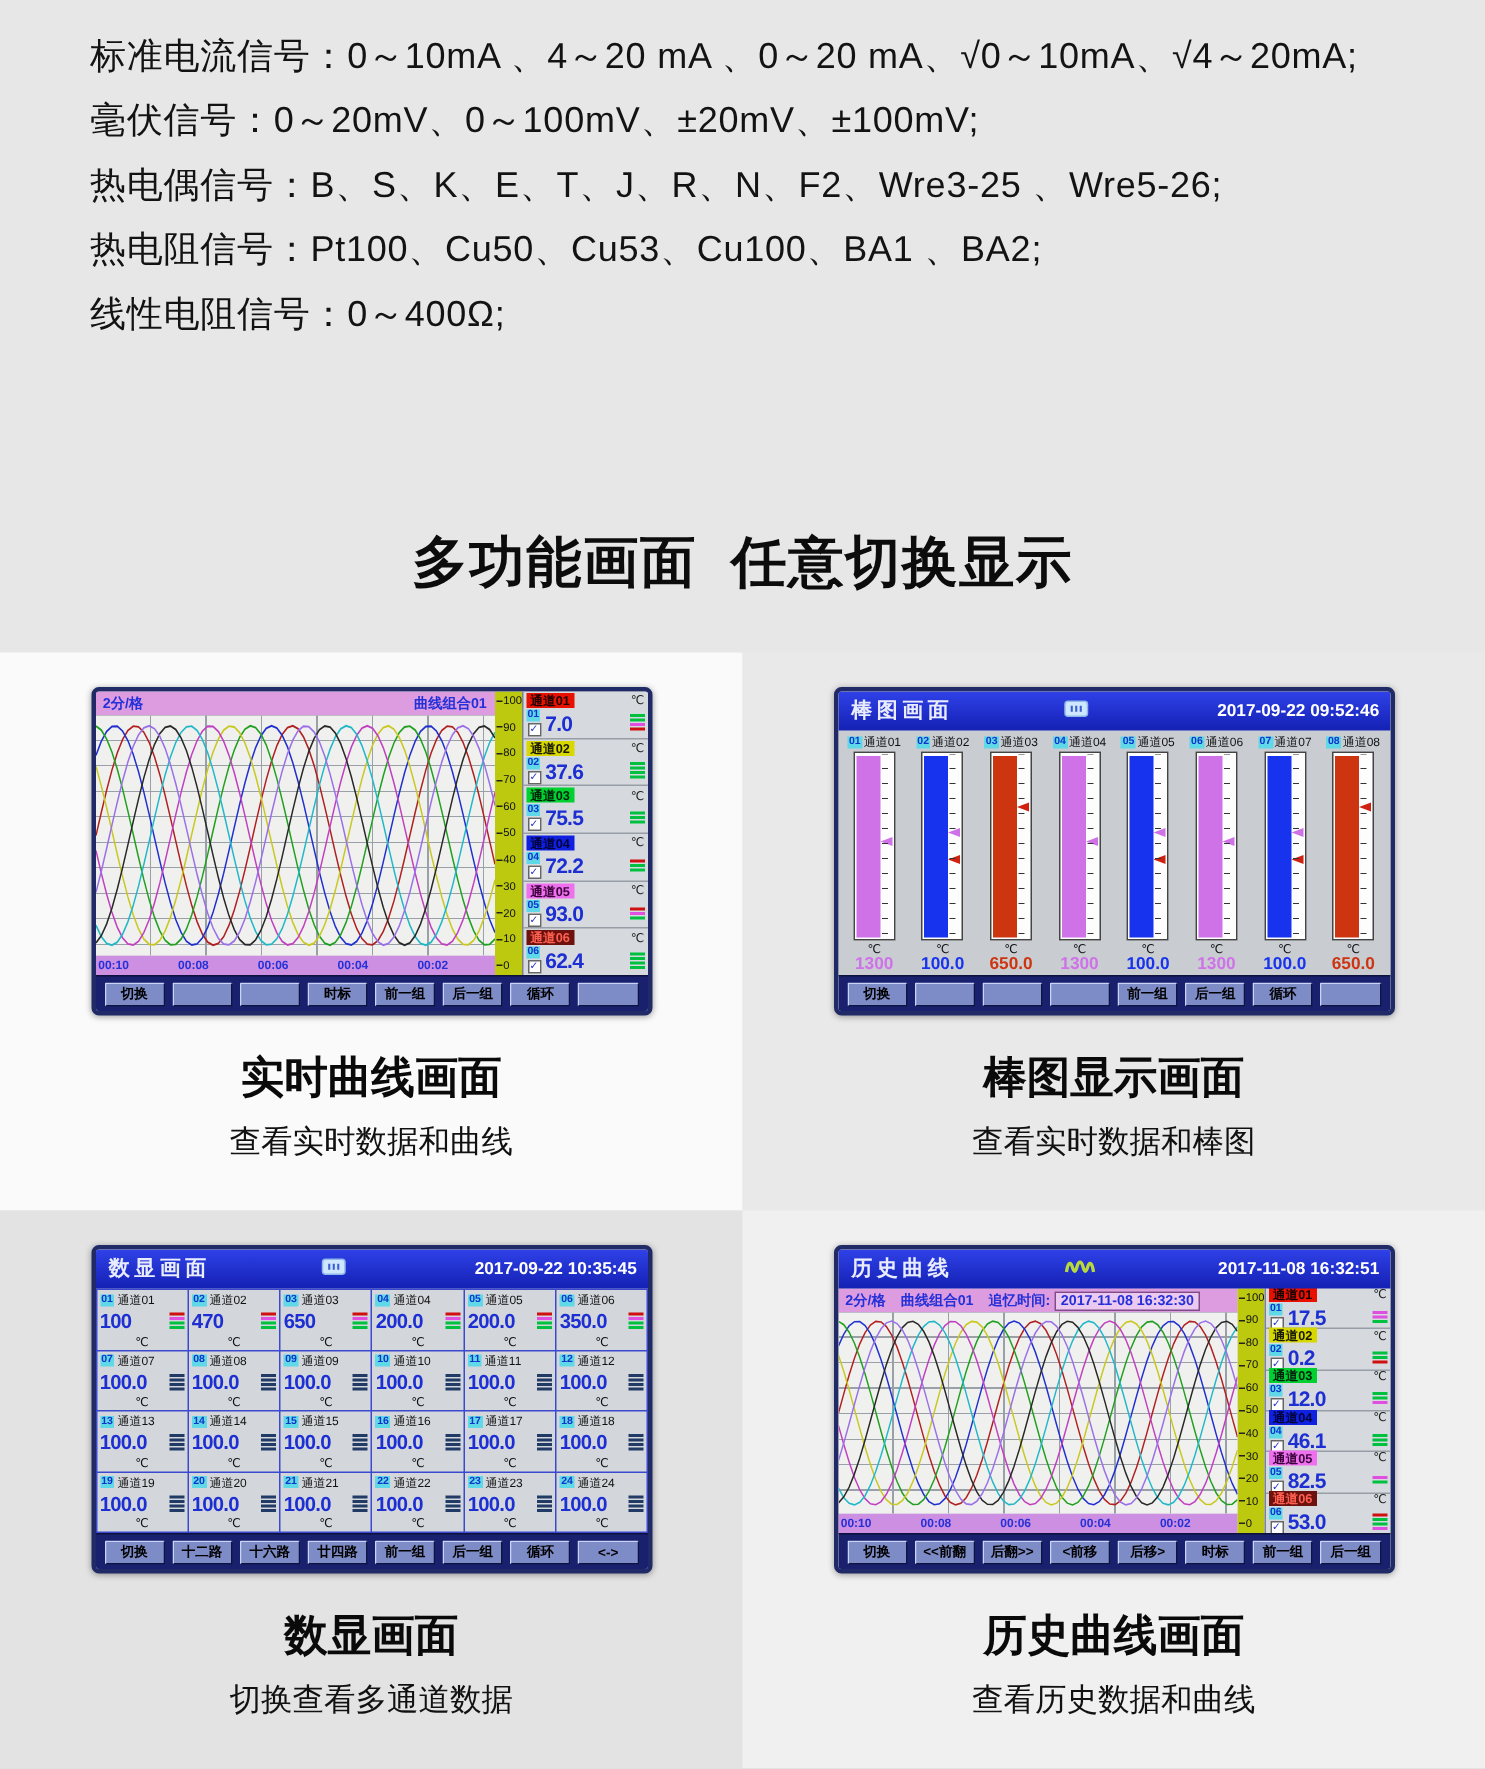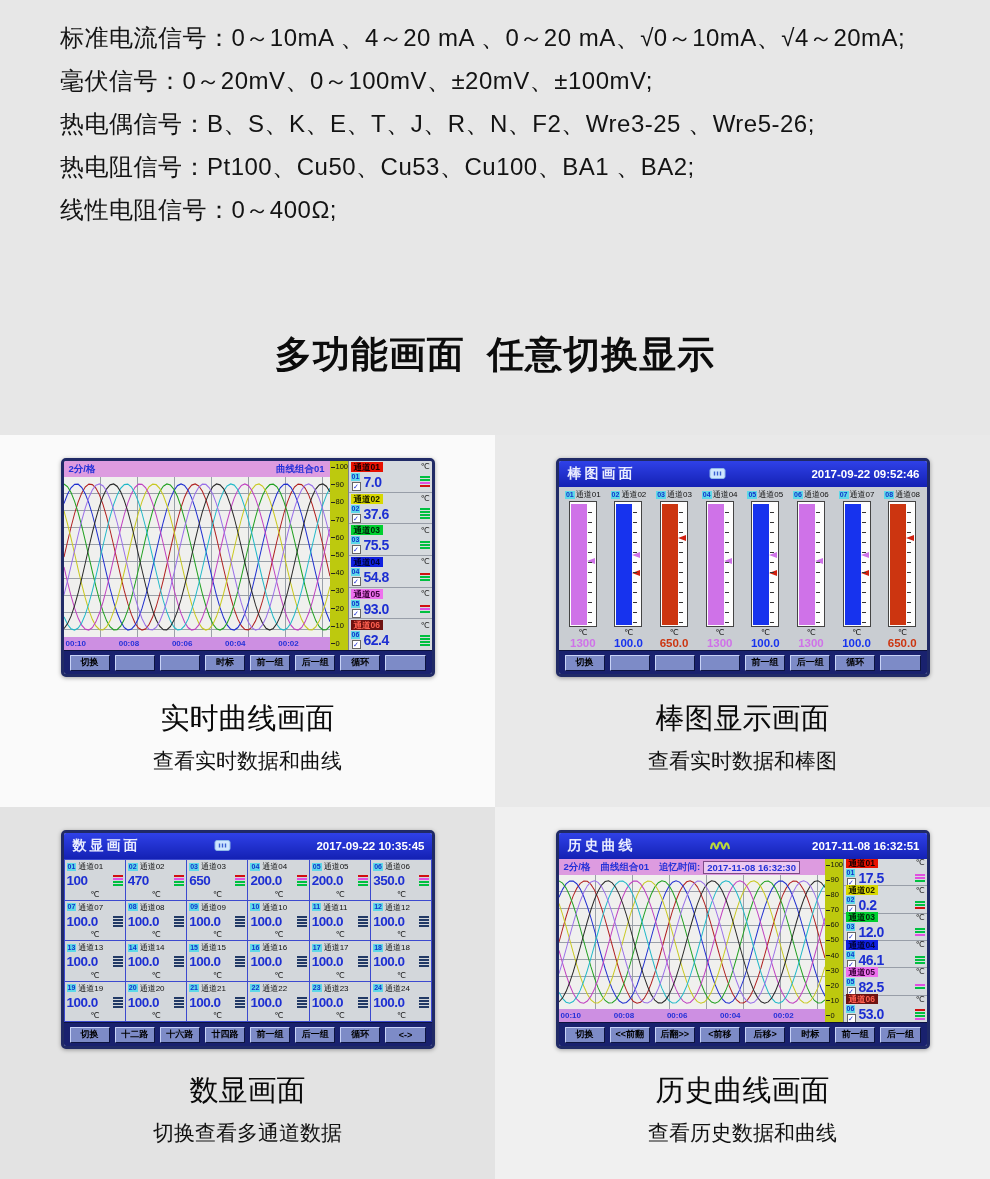--- a/index.html
+++ b/index.html
@@ -3,31 +3,31 @@
 <meta charset="utf-8">
 <style>
   * { margin:0; padding:0; box-sizing:border-box; }
   body { font-family:"Liberation Sans","DejaVu Sans",sans-serif; background:#d9d9d9; }
   .page { position:relative; width:990px; height:1179px; margin:0 auto; background:#e7e7e7; overflow:hidden; }
 
   
   .specs { position:absolute; top:16px; left:60px; right:20px; }
   .spec-line { font-size:24px; color:#131313; line-height:43px; letter-spacing:0.5px; white-space:nowrap; }
 
-  .section-title { position:absolute; top:330px; left:0; width:100%; text-align:center;
+  .section-title { position:absolute; top:350px; left:0; width:100%; text-align:center;
     font-size:37px; font-weight:bold; color:#0c0c0c; white-space:pre; letter-spacing:1px; }
 
   
   .quadgrid { position:absolute; top:435px; left:0; width:990px; height:744px;
     display:grid; grid-template-columns:1fr 1fr; grid-template-rows:1fr 1fr; }
   .q-tl { background:#fafafa; } .q-tr { background:#e9e9e9; }
   .q-bl { background:#e3e3e3; } .q-br { background:#f0f0f0; }
   .cell { display:flex; flex-direction:column; align-items:center; padding-top:23px; }
 
-  .caption-title { margin-top:22px; font-size:29px; font-weight:normal; color:#0a0a0a; text-align:left; }
+  .caption-title { margin-top:22px; font-size:29px; font-weight:bold; color:#0a0a0a; text-align:left; }
   .caption-sub { margin-top:8px; font-size:21px; color:#111; text-align:center; }
 
   
   .screen { width:374px; height:219px; background:#d8dce0; border:3px solid #202a66; border-radius:5px;
     overflow:hidden; display:flex; flex-direction:column; box-shadow:0 1px 4px rgba(0,0,0,.35);
     font-family:"Liberation Sans","DejaVu Sans",sans-serif; flex:none; }
   .scr-header { position:relative; height:26px; flex:none; background:linear-gradient(#2f41e8,#1421b4);
     display:flex; align-items:center; color:#eef; }
   .scr-title { font-size:14px; font-weight:bold; letter-spacing:3px; padding-left:9px; color:#e9ecff; }
   .scr-dt { margin-left:auto; font-size:11.5px; font-weight:bold; padding-right:7px; color:#fff; }
@@ -253,21 +253,21 @@
               <div class="chrow">
                 <div class="chrow-top">
                   <span class="chlabel" style="background: rgb(16, 32, 224); color: rgb(0, 4, 58);">通道04</span>
                   <span class="chunit">℃</span>
                 </div>
                 <div class="chrow-bot">
                   <span class="chstack">
                     <span class="chbadge">04</span>
                     <span class="chk">✓</span>
                   </span>
-                  <span class="chval">54.8</span>
+                  <span class="chval">72.2</span>
                   <span class="chflags">
                     <i style="background: rgb(208, 16, 16);"></i>
                     <i style="background: rgb(0, 192, 64);"></i>
                     <i style="background: rgb(0, 192, 64);"></i>
                   </span>
                 </div>
               </div>
               <div class="chrow">
                 <div class="chrow-top">
                   <span class="chlabel" style="background: rgb(238, 112, 238); color: rgb(58, 0, 58);">通道05</span>

